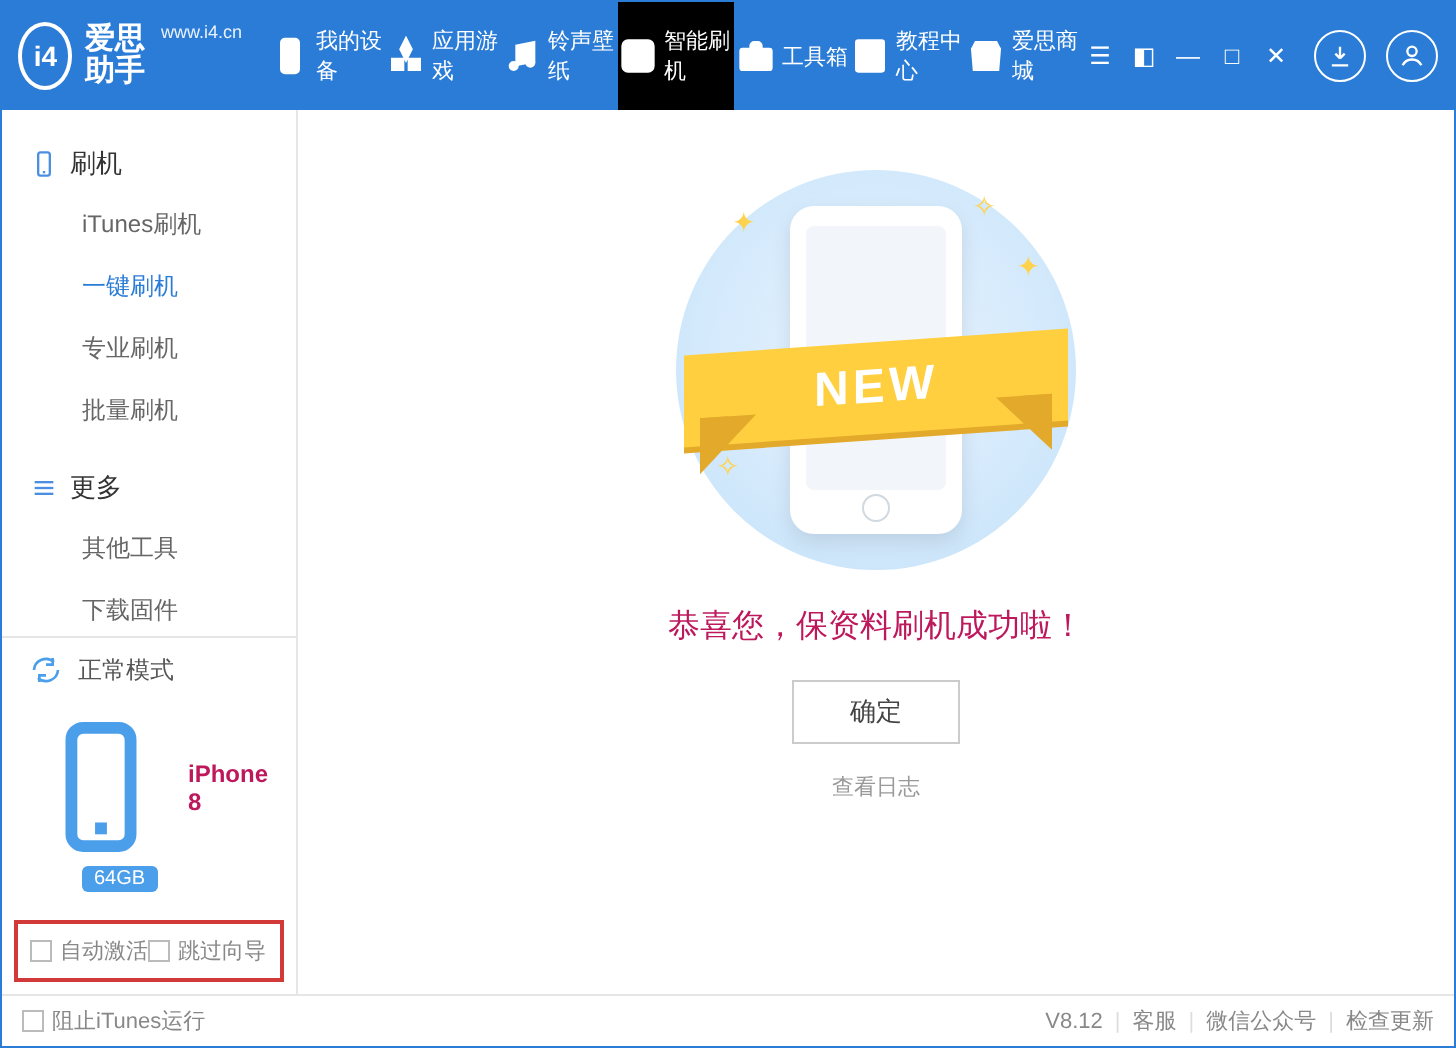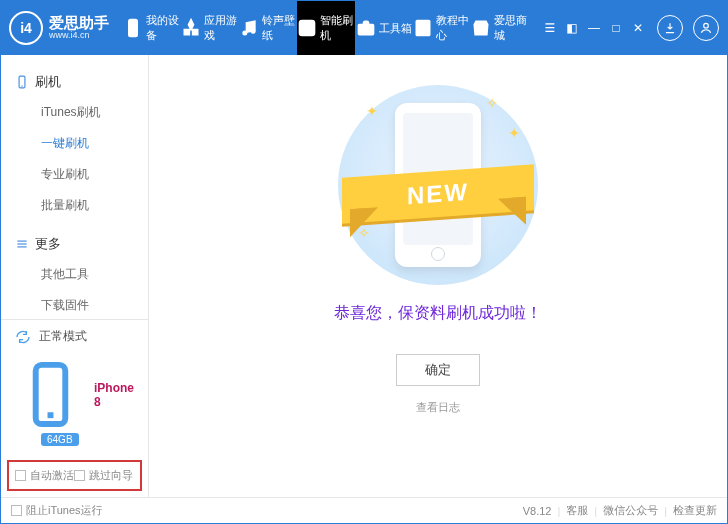--- a/index.html
+++ b/index.html
@@ -1,59 +1,59 @@
 <!DOCTYPE html>
 <html><head>
 <meta charset="utf-8">
 <style>
 *{box-sizing:border-box;margin:0;padding:0;font-family:"Microsoft YaHei",Arial,sans-serif}
 body{width:728px;height:524px;overflow:hidden;background:#fff}
 .window{width:728px;height:524px;display:flex;flex-direction:column;border:1px solid #2b7cd6}
 .titlebar{height:54px;background:#2b7cd6;display:flex;align-items:center;color:#fff;padding:0 8px}
 .logo{width:34px;height:34px;border:2px solid #fff;border-radius:50%;display:flex;align-items:center;justify-content:center;font-weight:700;font-size:14px;margin-right:6px}
-.brand{display:flex;flex-direction:column;line-height:1.1;margin-right:14px}
+.brand{display:flex;line-height:1.1;margin-right:14px}
 .brand-name{font-size:15px;font-weight:700}
 .brand-url{font-size:9px;opacity:.9}
 .tabs{display:flex;height:100%}
 .tab{width:58px;display:flex;align-items:center;justify-content:center;gap:3px;font-size:11px;cursor:pointer}
 .tab.active{background:#000000}
 .tab-icon{width:20px;height:20px;display:flex;align-items:center;justify-content:center}
 .tab-icon svg{width:20px;height:20px;fill:#fff}
 .win-controls{margin-left:auto;display:flex;align-items:center;gap:4px}
 .win-btn{width:18px;height:18px;display:flex;align-items:center;justify-content:center;cursor:pointer;font-size:12px}
 .circ-btn{width:26px;height:26px;border:1.5px solid #fff;border-radius:50%;display:flex;align-items:center;justify-content:center;margin-left:6px;cursor:pointer}
 .circ-btn svg{width:14px;height:14px;stroke:#fff;fill:none;stroke-width:2}
 .body{flex:1;display:flex;min-height:0}
 .sidebar{width:148px;border-right:1px solid #e6e6e6;display:flex;flex-direction:column;font-size:12px;color:#555}
 .side-scroll{flex:1;overflow:auto;padding-top:8px}
 .side-group{padding:4px 0}
 .side-head{display:flex;align-items:center;gap:6px;padding:6px 14px;color:#333;font-size:13px}
 .side-head svg{width:14px;height:14px;stroke:#4a8fe0;fill:none;stroke-width:2}
 .side-item{padding:7px 14px 7px 40px;cursor:pointer;color:#666}
 .side-item.active{color:#2b7cd6}
 .side-bottom{border-top:1px solid #e6e6e6}
-.mode-row{display:flex;align-items:flex-end;gap:8px;padding:8px 14px}
+.mode-row{display:flex;align-items:flex-start;gap:8px;padding:8px 14px}
 .mode-row svg{width:16px;height:16px}
 .device-row{display:flex;align-items:center;gap:8px;padding:6px 14px 2px}
 .badge{margin-left:40px;margin-bottom:8px;display:inline-block;background:#4a9eea;color:#fff;font-size:10px;padding:1px 6px;border-radius:3px}
 .checks{border:2px solid #d23a3a;margin:6px;padding:6px 6px;display:flex;}
 .chk{display:flex;align-items:center;gap:4px;font-size:11px;color:#888;cursor:pointer}
 .chk-box{width:11px;height:11px;border:1px solid #bbb}
 .main{flex:1;display:flex;flex-direction:column;align-items:center;padding-top:30px;background:#fff}
 .illus{width:200px;height:200px;position:relative;margin-bottom:18px}
 .illus-circle{position:absolute;inset:0;border-radius:50%;background:radial-gradient(circle at 50% 45%,#e9f4ff 0%,#cfe7fb 70%,#bcddf6 100%)}
 .sparkle{position:absolute;color:#ffd24d;font-size:14px}
 .phone{position:absolute;left:50%;top:18px;transform:translateX(-50%);width:86px;height:164px;background:#fff;border-radius:12px;box-shadow:0 4px 10px rgba(0,0,0,.1)}
 .phone::before{content:"";position:absolute;top:10px;left:8px;right:8px;bottom:22px;background:#f2f6fa;border-radius:4px}
 .phone::after{content:"";position:absolute;bottom:6px;left:50%;transform:translateX(-50%);width:12px;height:12px;border:1px solid #d0d8e0;border-radius:50%}
 .ribbon{position:absolute;top:86px;left:4px;right:4px;height:46px;background:#ffcf3f;transform:skewY(-4deg);display:flex;align-items:center;justify-content:center;font-weight:800;font-size:24px;color:#fff;letter-spacing:2px;box-shadow:0 3px 0 #e2a92a}
 .ribbon::before,.ribbon::after{content:"";position:absolute;width:0;height:0;border:14px solid transparent;bottom:-14px}
 .ribbon::before{left:8px;border-top-color:#e2a92a;border-left-color:#e2a92a}
 .ribbon::after{right:8px;border-top-color:#e2a92a;border-right-color:#e2a92a}
-.success-text{font-size:16px;color:#6d28d9;margin-bottom:30px}
+.success-text{font-size:16px;color:#be185d;margin-bottom:16px}
 .ok-btn{border:1px solid #ccc;background:#fff;padding:6px 28px;font-size:13px;color:#444;cursor:pointer;margin-bottom:14px}
 .log-link{font-size:11px;color:#999;cursor:pointer}
 .statusbar{height:26px;border-top:1px solid #e6e6e6;display:flex;align-items:center;font-size:11px;color:#888;padding:0 10px}
 .statusbar .chk{margin-right:auto}
 .status-right{display:flex;align-items:center;gap:6px}
 .sep{color:#ddd}
 .status-link{cursor:pointer}
 </style>
 </head>
 <body>

